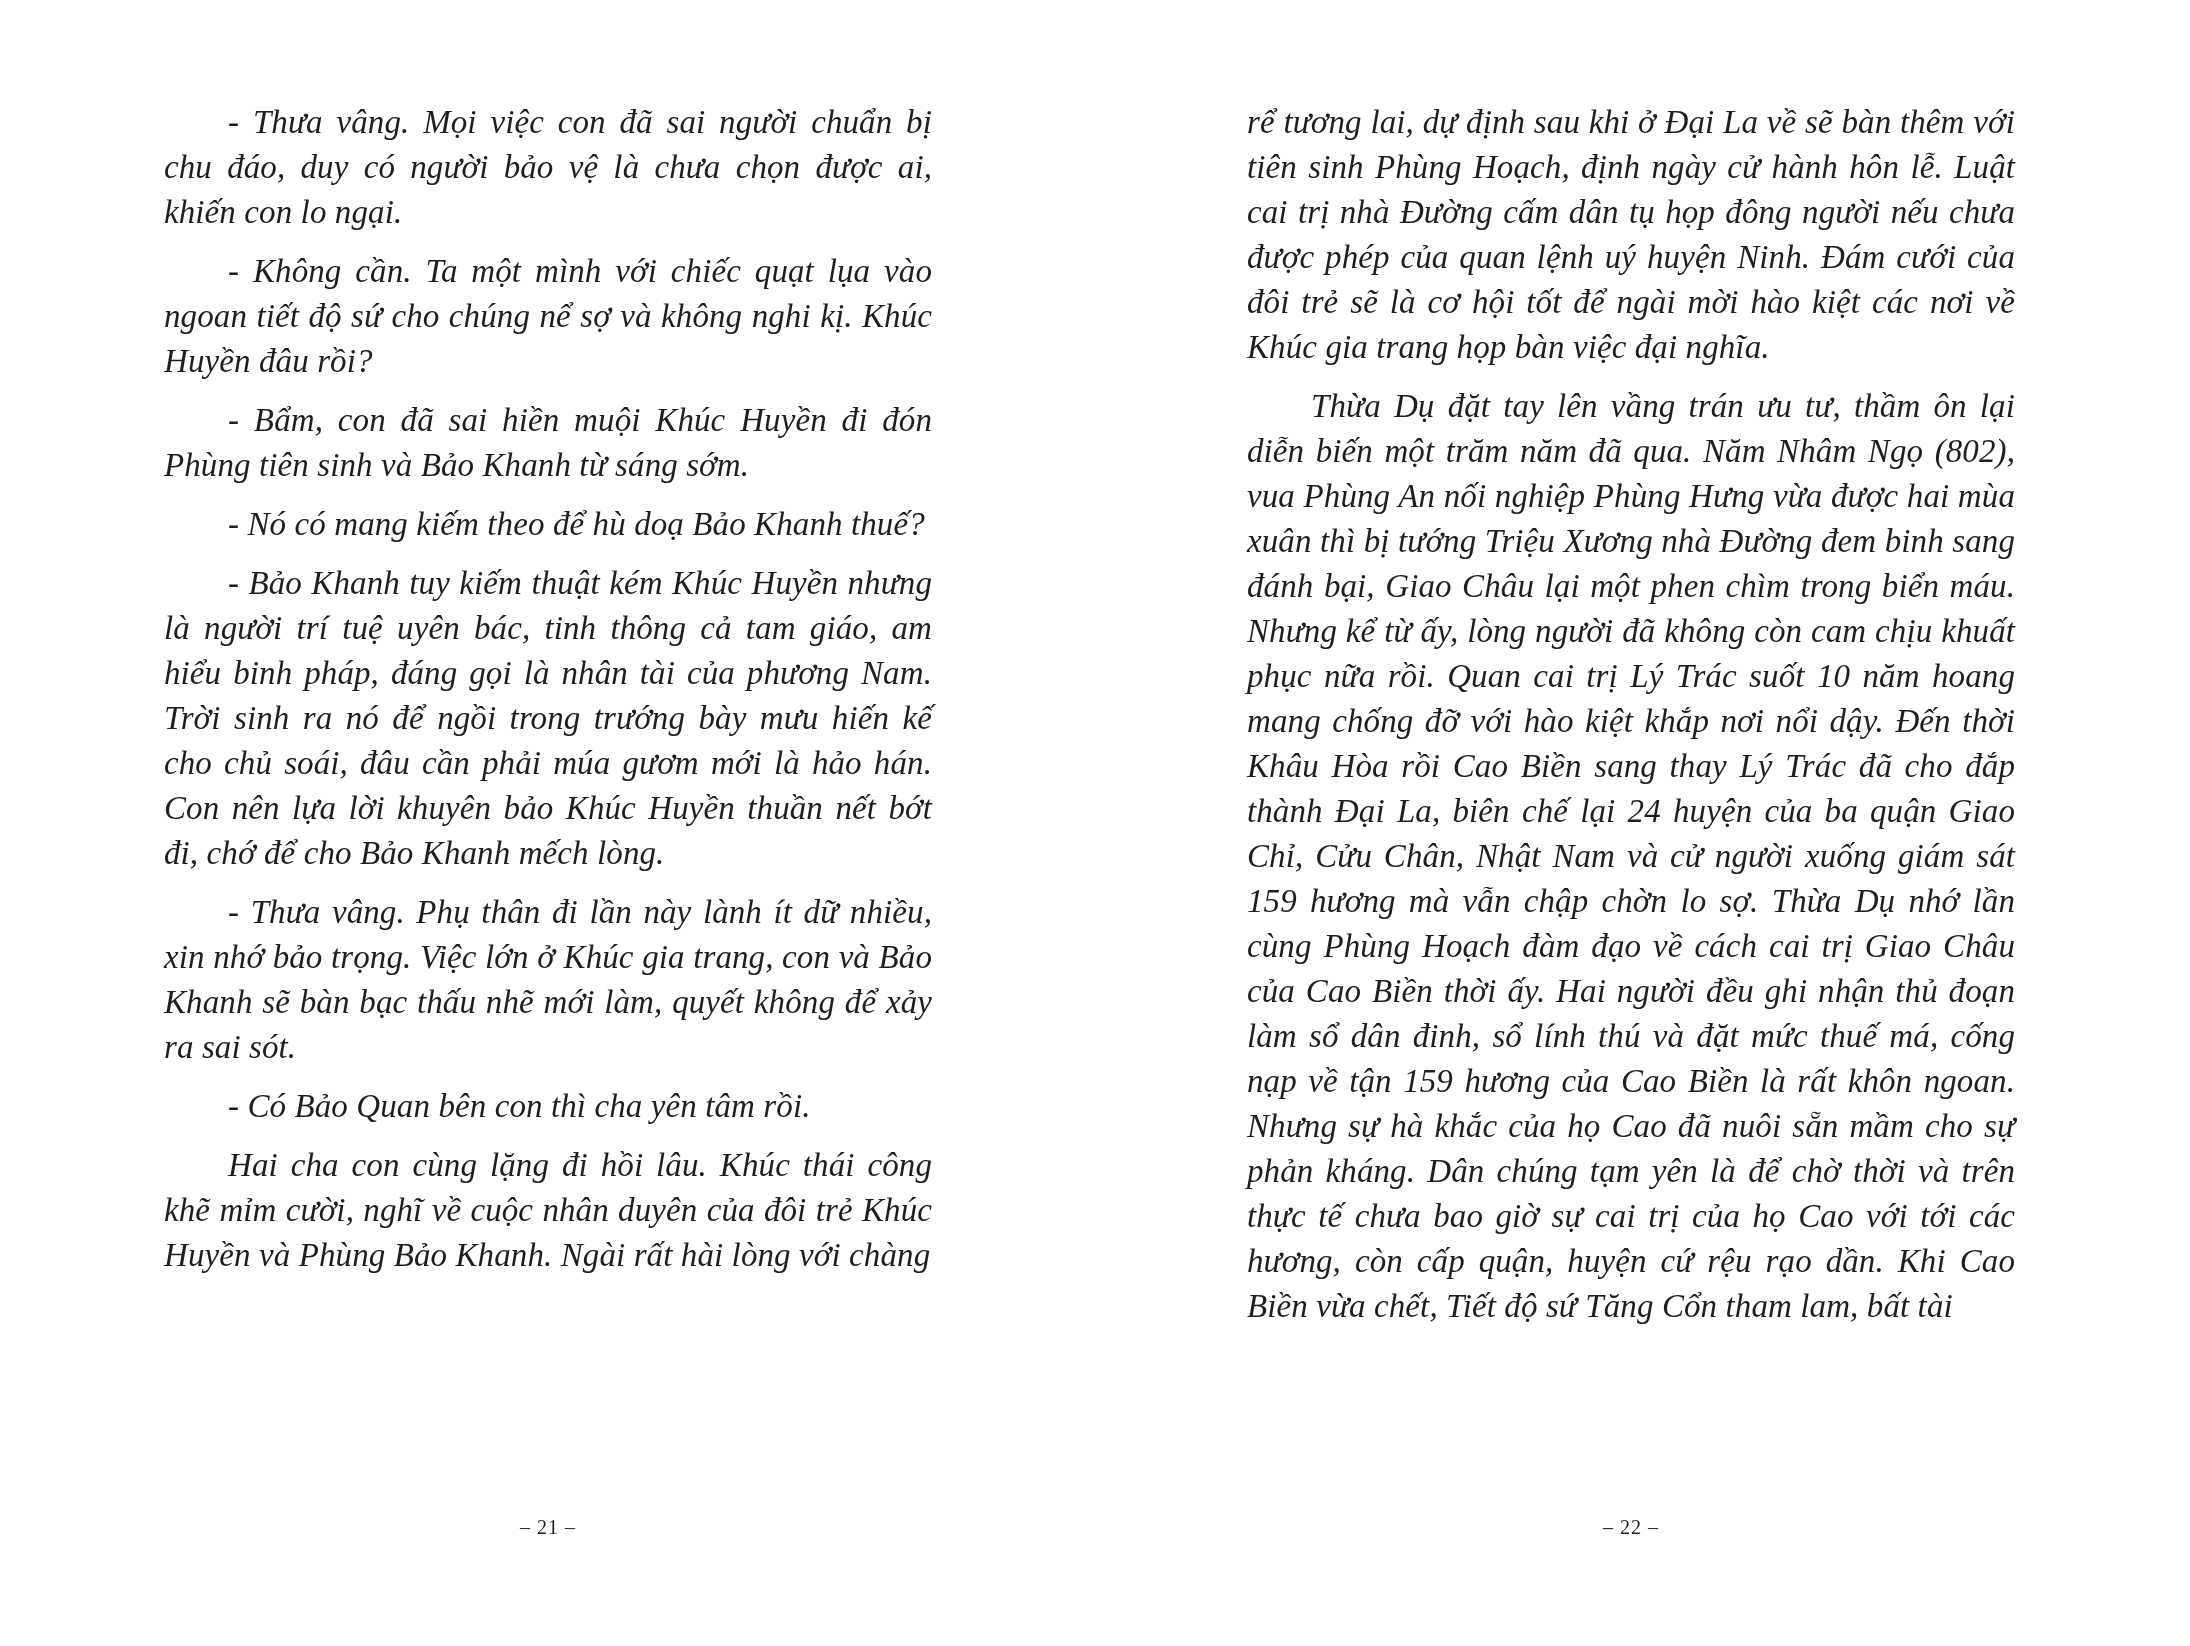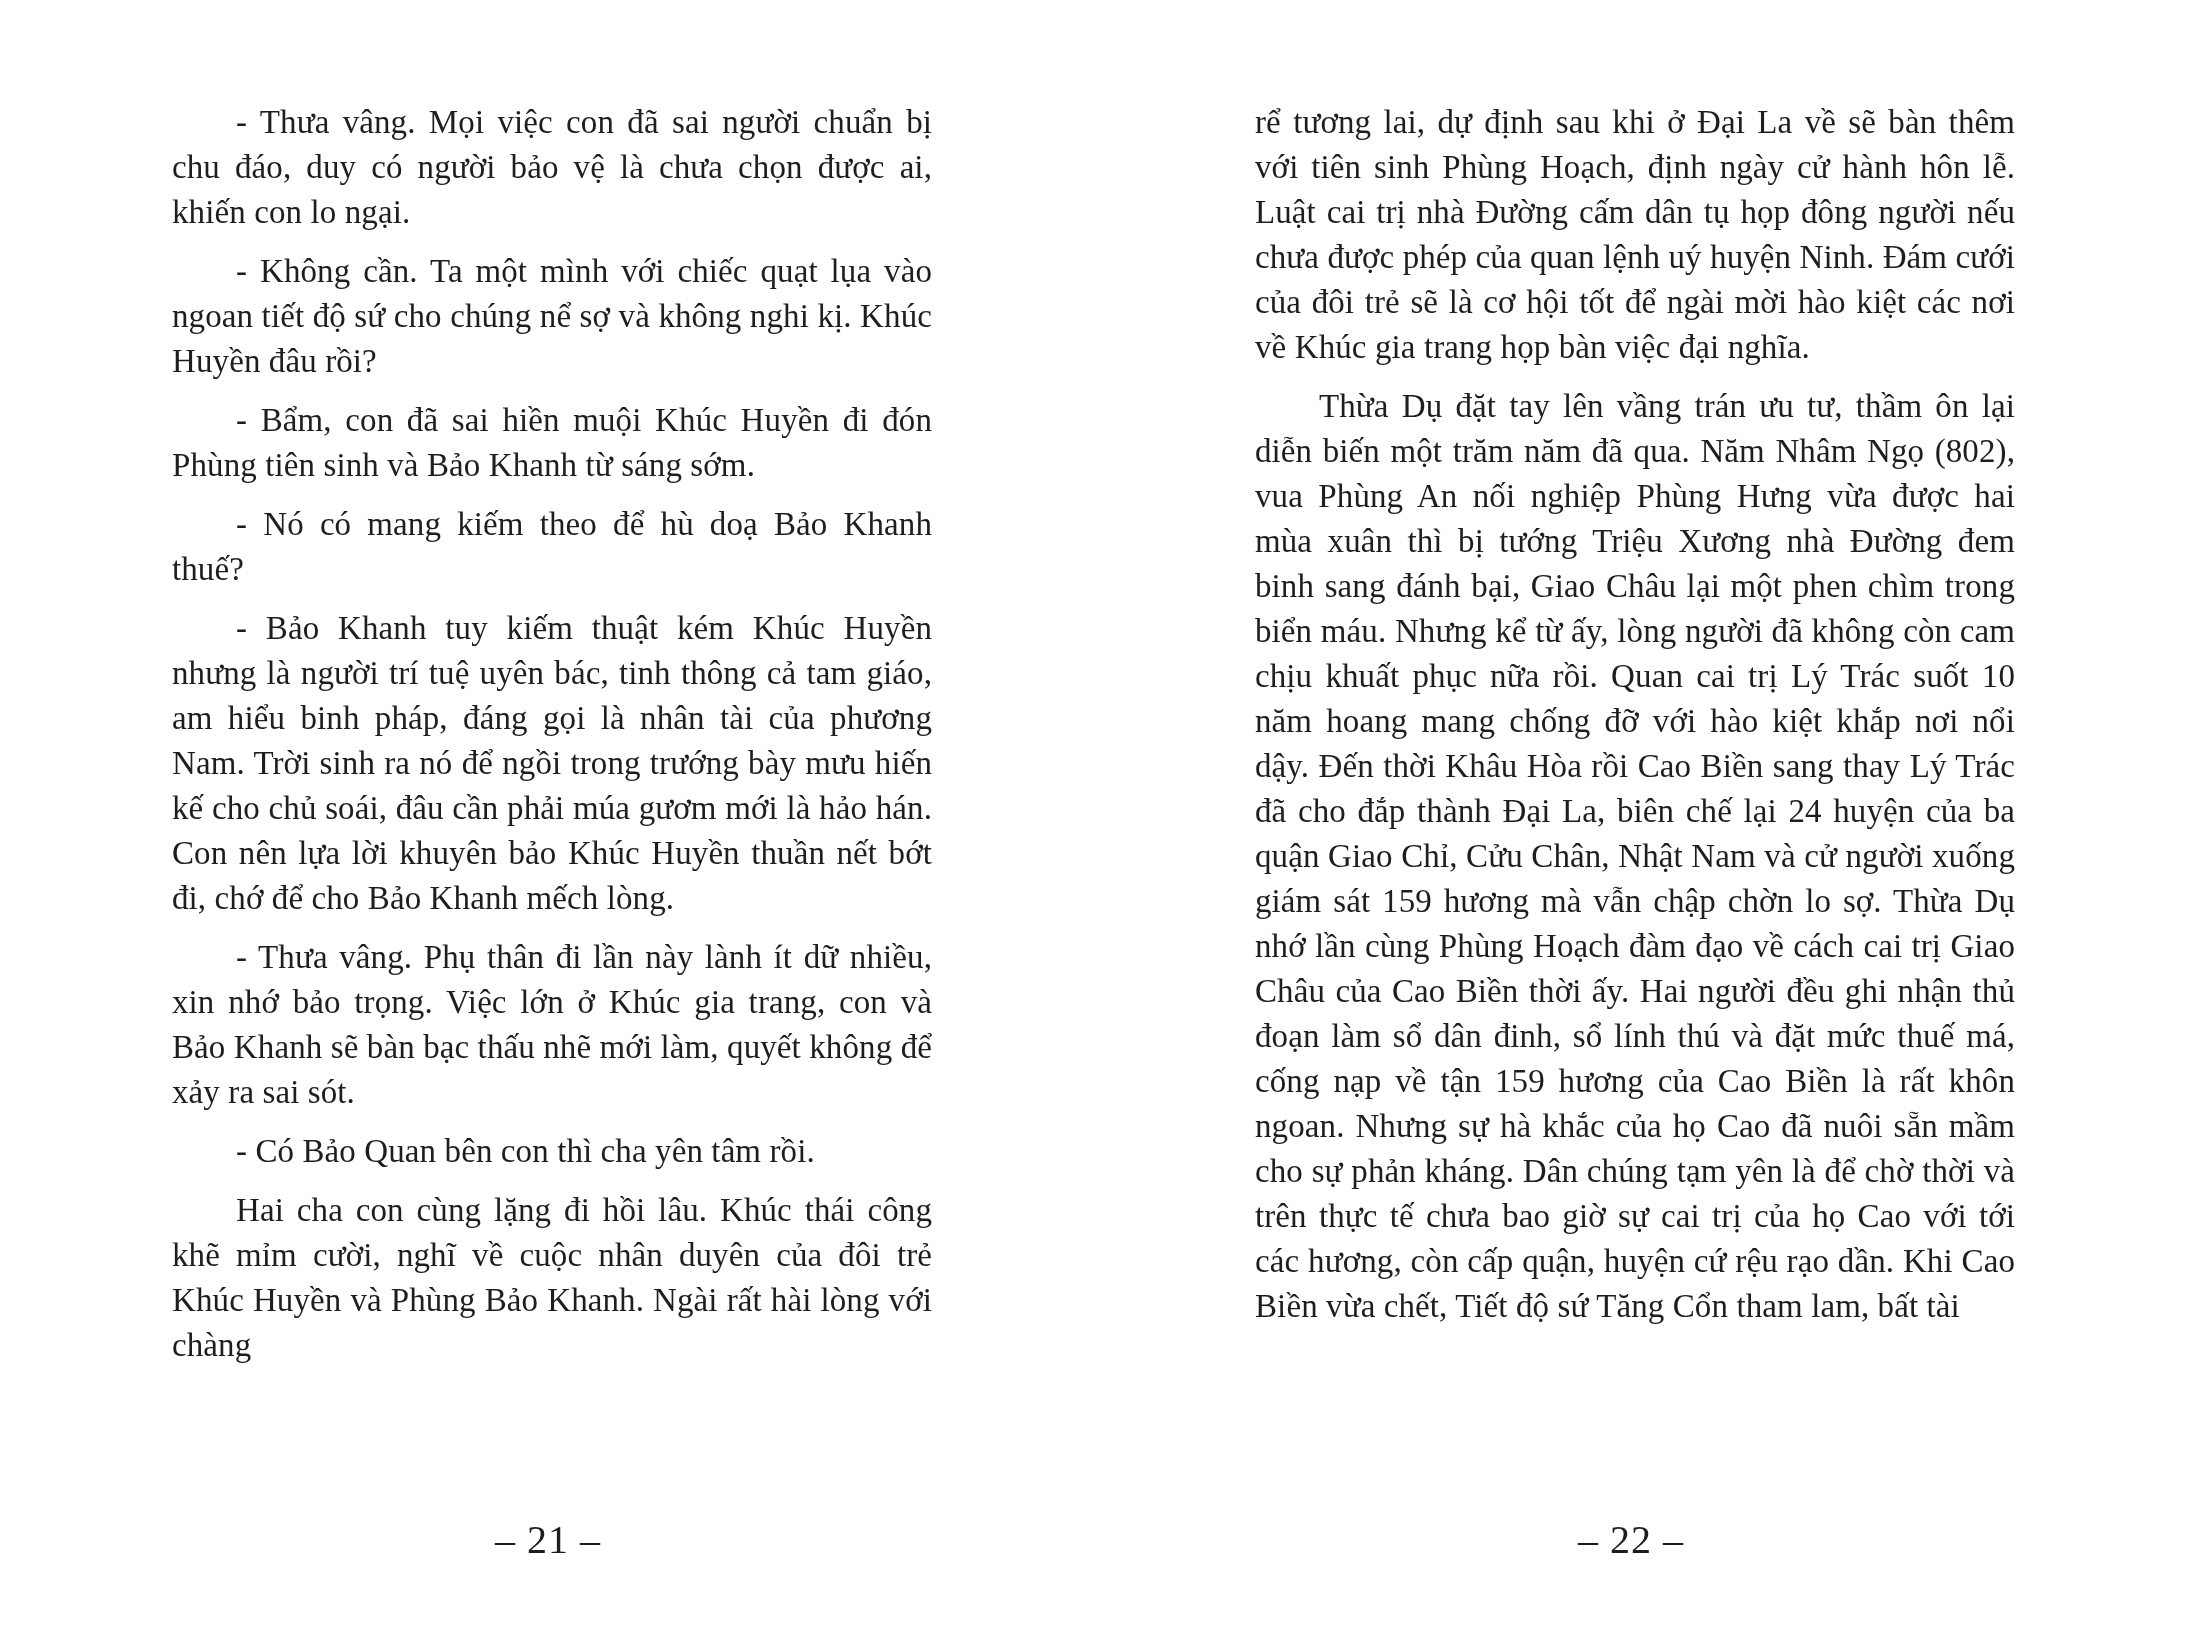--- a/index.html
+++ b/index.html
@@ -36,31 +36,32 @@
     width: 768px;
     font-size: 33px;
     line-height: 45px;
     text-align: justify;
     text-justify: inter-word;
     letter-spacing: 0.1px;
   }
   .page-left  .text-block { left: 164px; }
   .page-right .text-block { left: 152px; }
   p.para {
-    margin: 0 0 14px 8px;
+    margin: 0 0 14px 0;
     text-indent: 64px;
     padding: 0;
+    font-style: italic;
   }
   p.para.no-indent { text-indent: 0; }
   .page-number {
     position: absolute;
     top: 1516px;
     width: 768px;
     text-align: center;
-    font-size: 40px;
+    font-size: 20px;
     letter-spacing: 1px;
     color: #1e1e1e;
   }
   .page-left  .page-number { left: 164px; }
   .page-right .page-number { left: 152px; }
 </style>
 </head>
 <body>
 
 <div class="spread">

